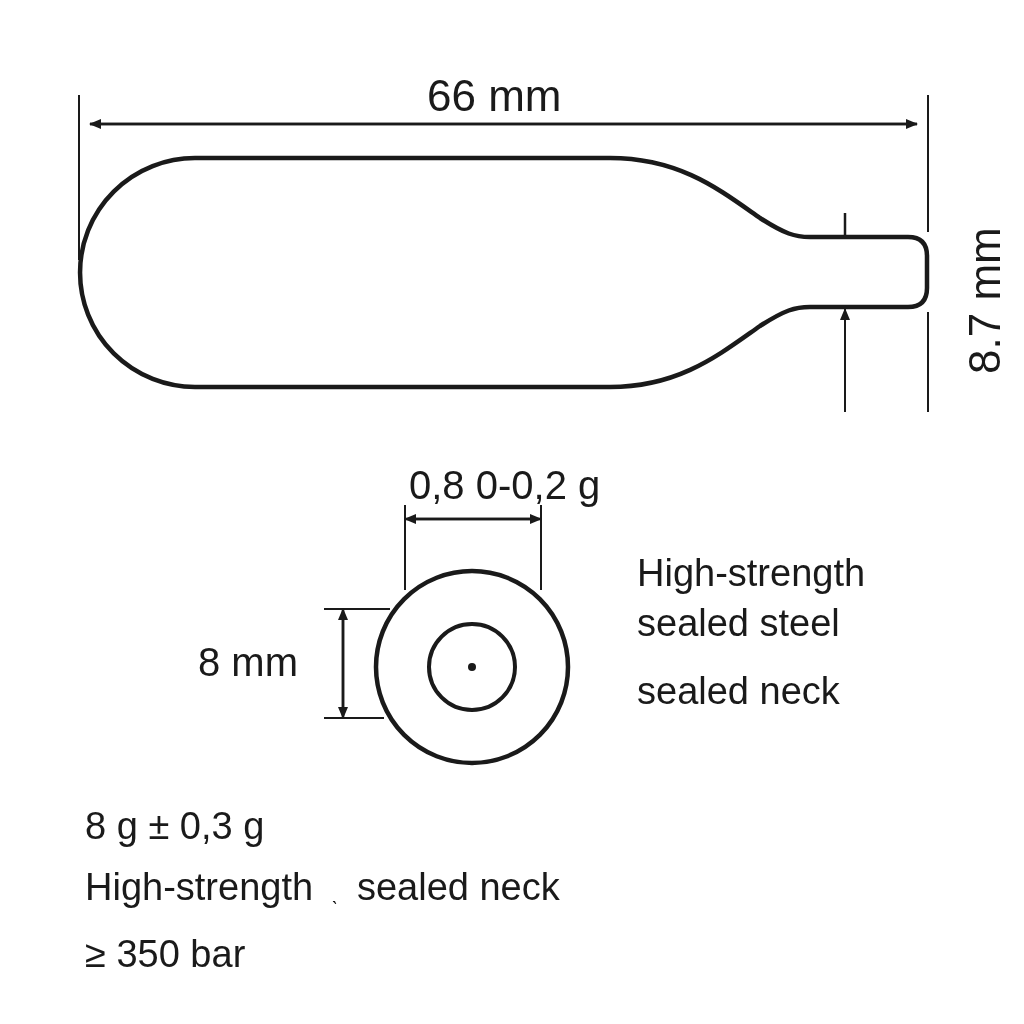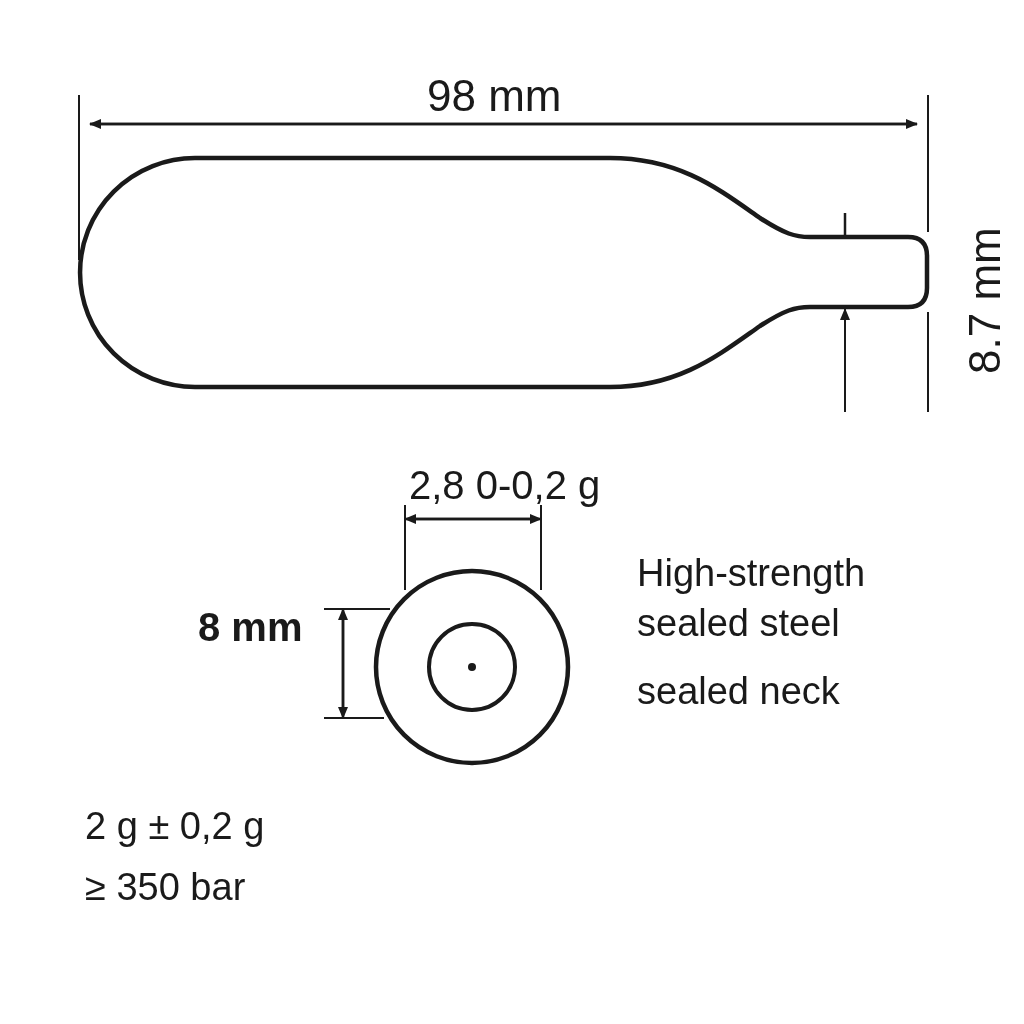--- a/index.html
+++ b/index.html
@@ -52,28 +52,33 @@
   </g>
 
   <g>
     <line x1="324" y1="609" x2="390" y2="609" stroke="#1a1a1a" stroke-width="2"></line>
     <line x1="324" y1="718" x2="384" y2="718" stroke="#1a1a1a" stroke-width="2"></line>
     <line x1="343" y1="620" x2="343" y2="718" stroke="#1a1a1a" stroke-width="2.5" marker-end="url(#arr)"></line>
     <line x1="343" y1="707" x2="343" y2="609" stroke="#1a1a1a" stroke-width="2.5" marker-end="url(#arr)"></line>
   </g>
 </svg>
 
-<div class="lbl big" style="left:427px; top:74px;">98 mm</div>
+<div class="lbl big" style="left:427px; top:74px;">66 mm</div>
 <div class="lbl big rot" style="left:963px; top:374px;">8.7 mm</div>
-<div class="lbl mid" style="left:409px; top:465px;">2,8 0-0,2 g</div>
-<div class="lbl mid" style="left:198px; top:607px;font-weight:bold;">8 mm</div>
+<div class="lbl mid" style="left:409px; top:465px;">0,8 0-0,2 g</div>
+<div class="lbl mid" style="left:198px; top:642px;">8 mm</div>
 
 <div class="lbl spec" style="left:637px; top:548px; line-height:50px;">
   <div>High-strength</div>
   <div>sealed steel</div>
   <div style="height:18px"></div>
   <div>sealed neck</div>
 </div>
 
 <div class="lbl note" style="left:85px; top:796px; line-height:61px;">
-  <div>2 g ± 0,2 g</div>
+  <div>8 g ± 0,3 g</div>
+  <div>
+    <span>High-strength</span>
+    <span style="font-size:20px; margin:0 8px;">ˎ</span>
+    <span>sealed neck</span>
+  </div>
   <div>≥ 350 bar</div>
 </div>
 
 </body></html>

